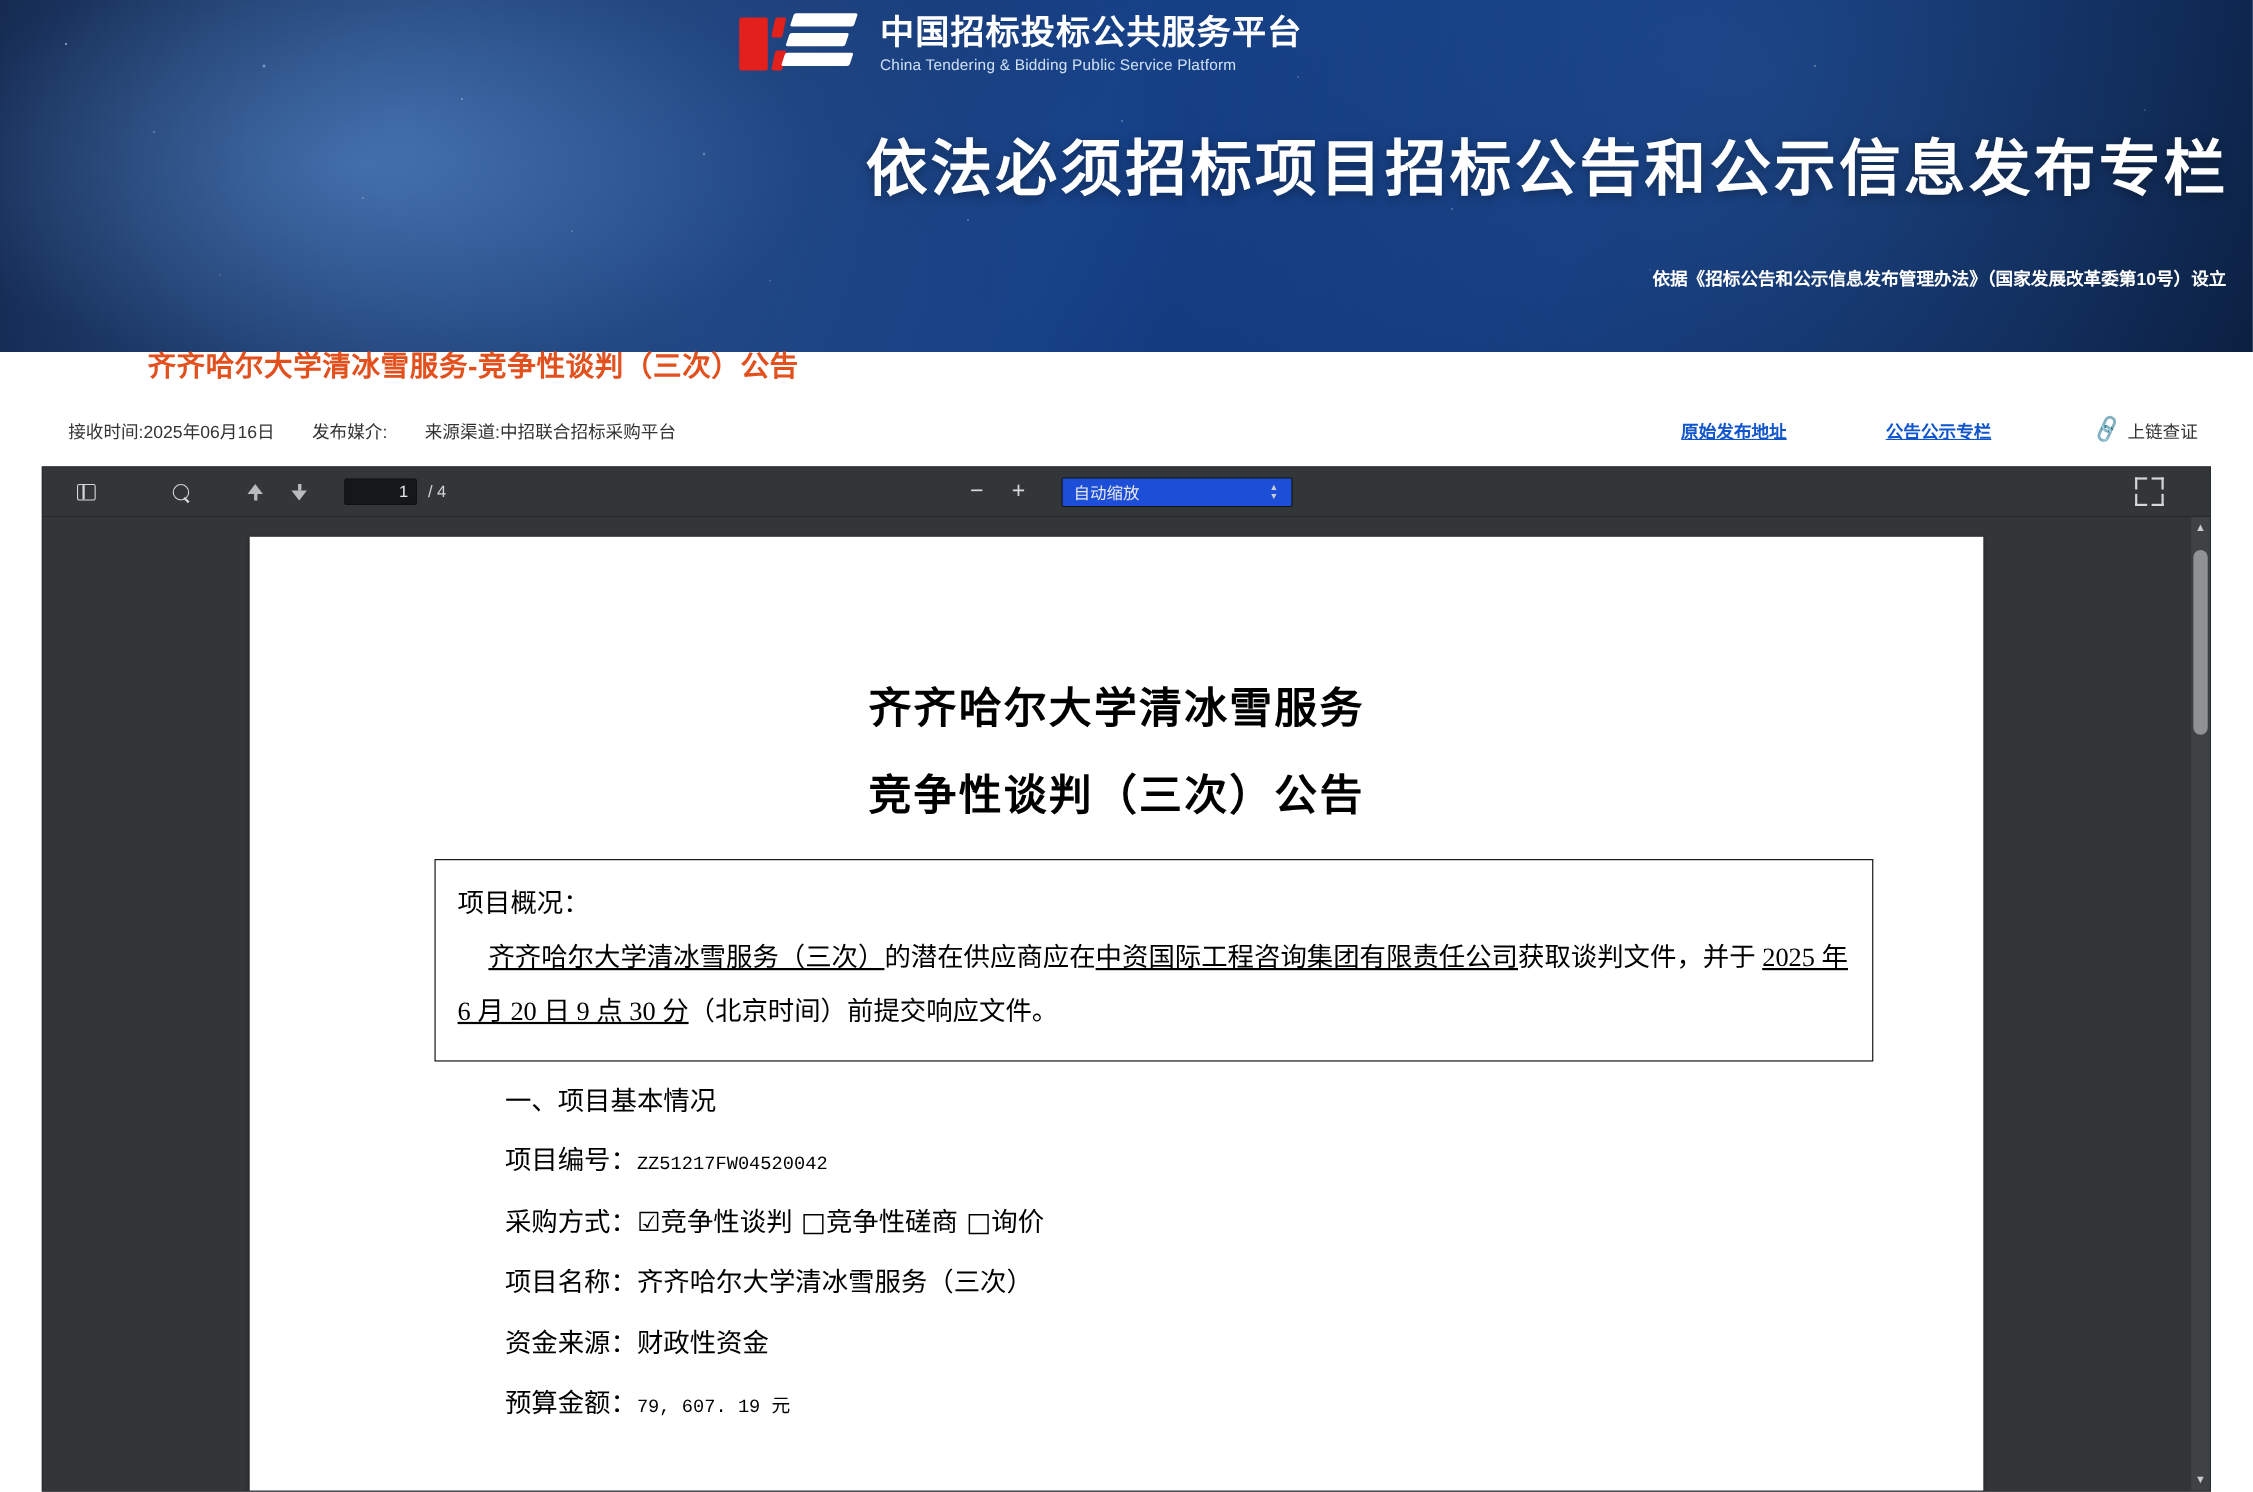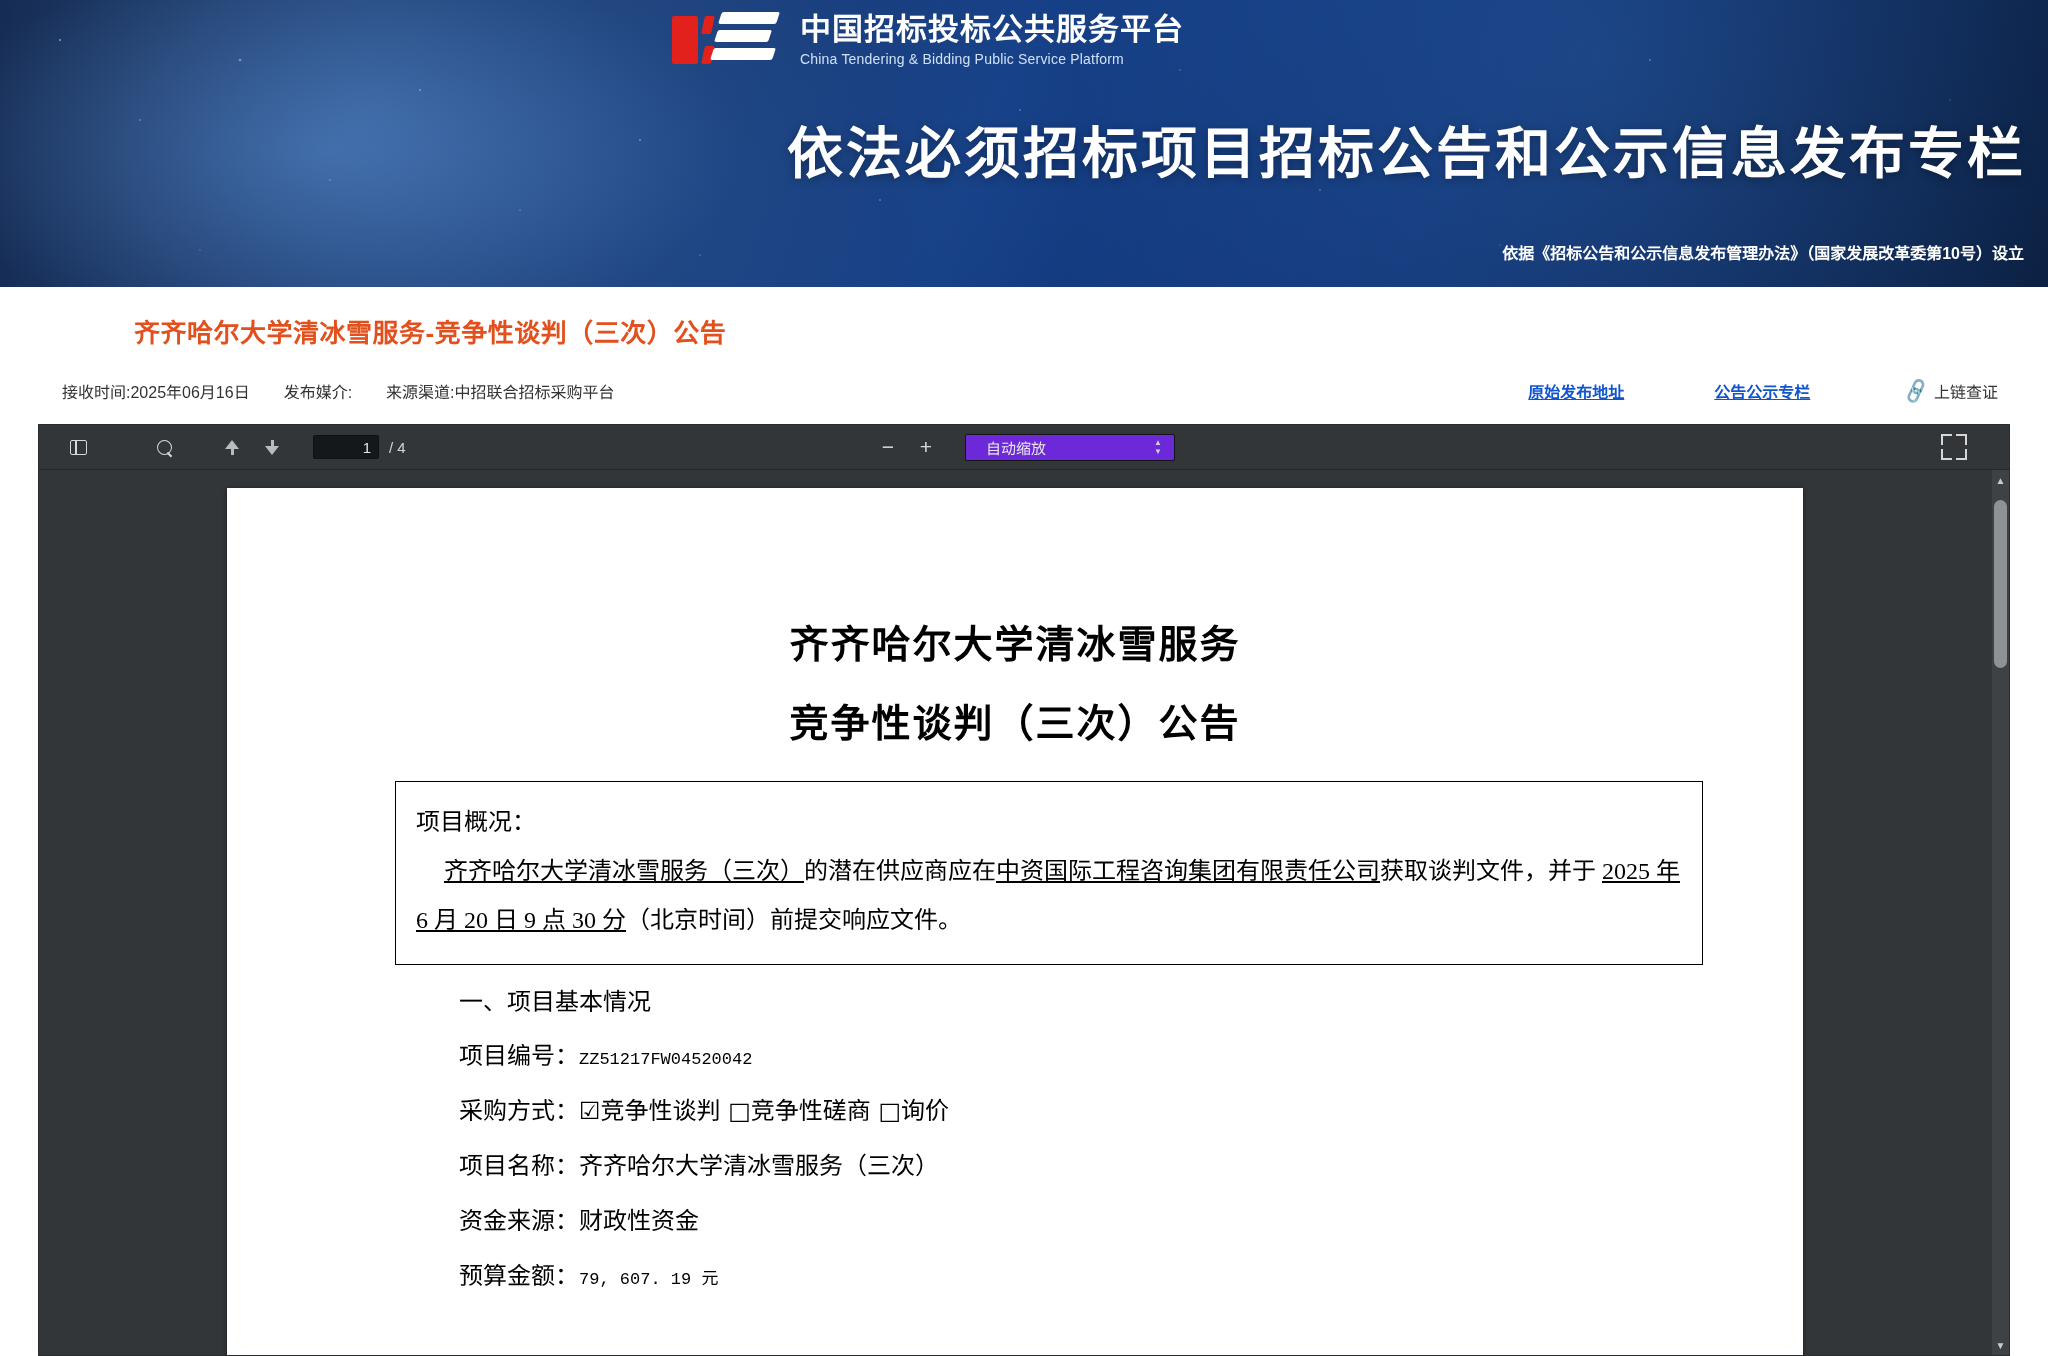--- a/index.html
+++ b/index.html
@@ -12,21 +12,21 @@
     width: 2048px;
     height: 1356px;
     overflow: hidden;
     position: relative;
   }
 
   
   .banner {
     position: relative;
     width: 2048px;
-    height: 287px;
+    height: 320px;
     background:
       radial-gradient(circle at 18% 40%, rgba(90,150,220,0.45) 0%, rgba(10,30,80,0) 42%),
       radial-gradient(circle at 78% 20%, rgba(60,120,200,0.35) 0%, rgba(10,30,80,0) 45%),
       linear-gradient(110deg, #04102e 0%, #0a2150 22%, #123a80 48%, #0d2f6d 70%, #061632 100%);
     overflow: hidden;
   }
   .stars {
     position: absolute;
     inset: 0;
     background-image:
@@ -276,28 +276,28 @@
     font-size: 21px;
     width: 30px; height: 28px;
     display:flex; align-items:center; justify-content:center;
     cursor: pointer;
   }
   .zoom-in { margin-left: 8px; }
   .zoom-select {
     margin-left: 24px;
     width: 210px;
     height: 27px;
-    background: #6d28d9;
+    background: #1d4ed8;
     border: 1px solid #121416;
     border-radius: 2px;
     color: #e8e8e8;
     font-size: 15px;
     display: flex;
     align-items: center;
-    padding: 0 20px;
+    padding: 0 10px;
     box-sizing: border-box;
     position: relative;
     cursor: pointer;
   }
   .zoom-select .sel-arrows {
     position: absolute;
     right: 12px;
     top: 50%;
     transform: translateY(-50%);
     display: flex;

